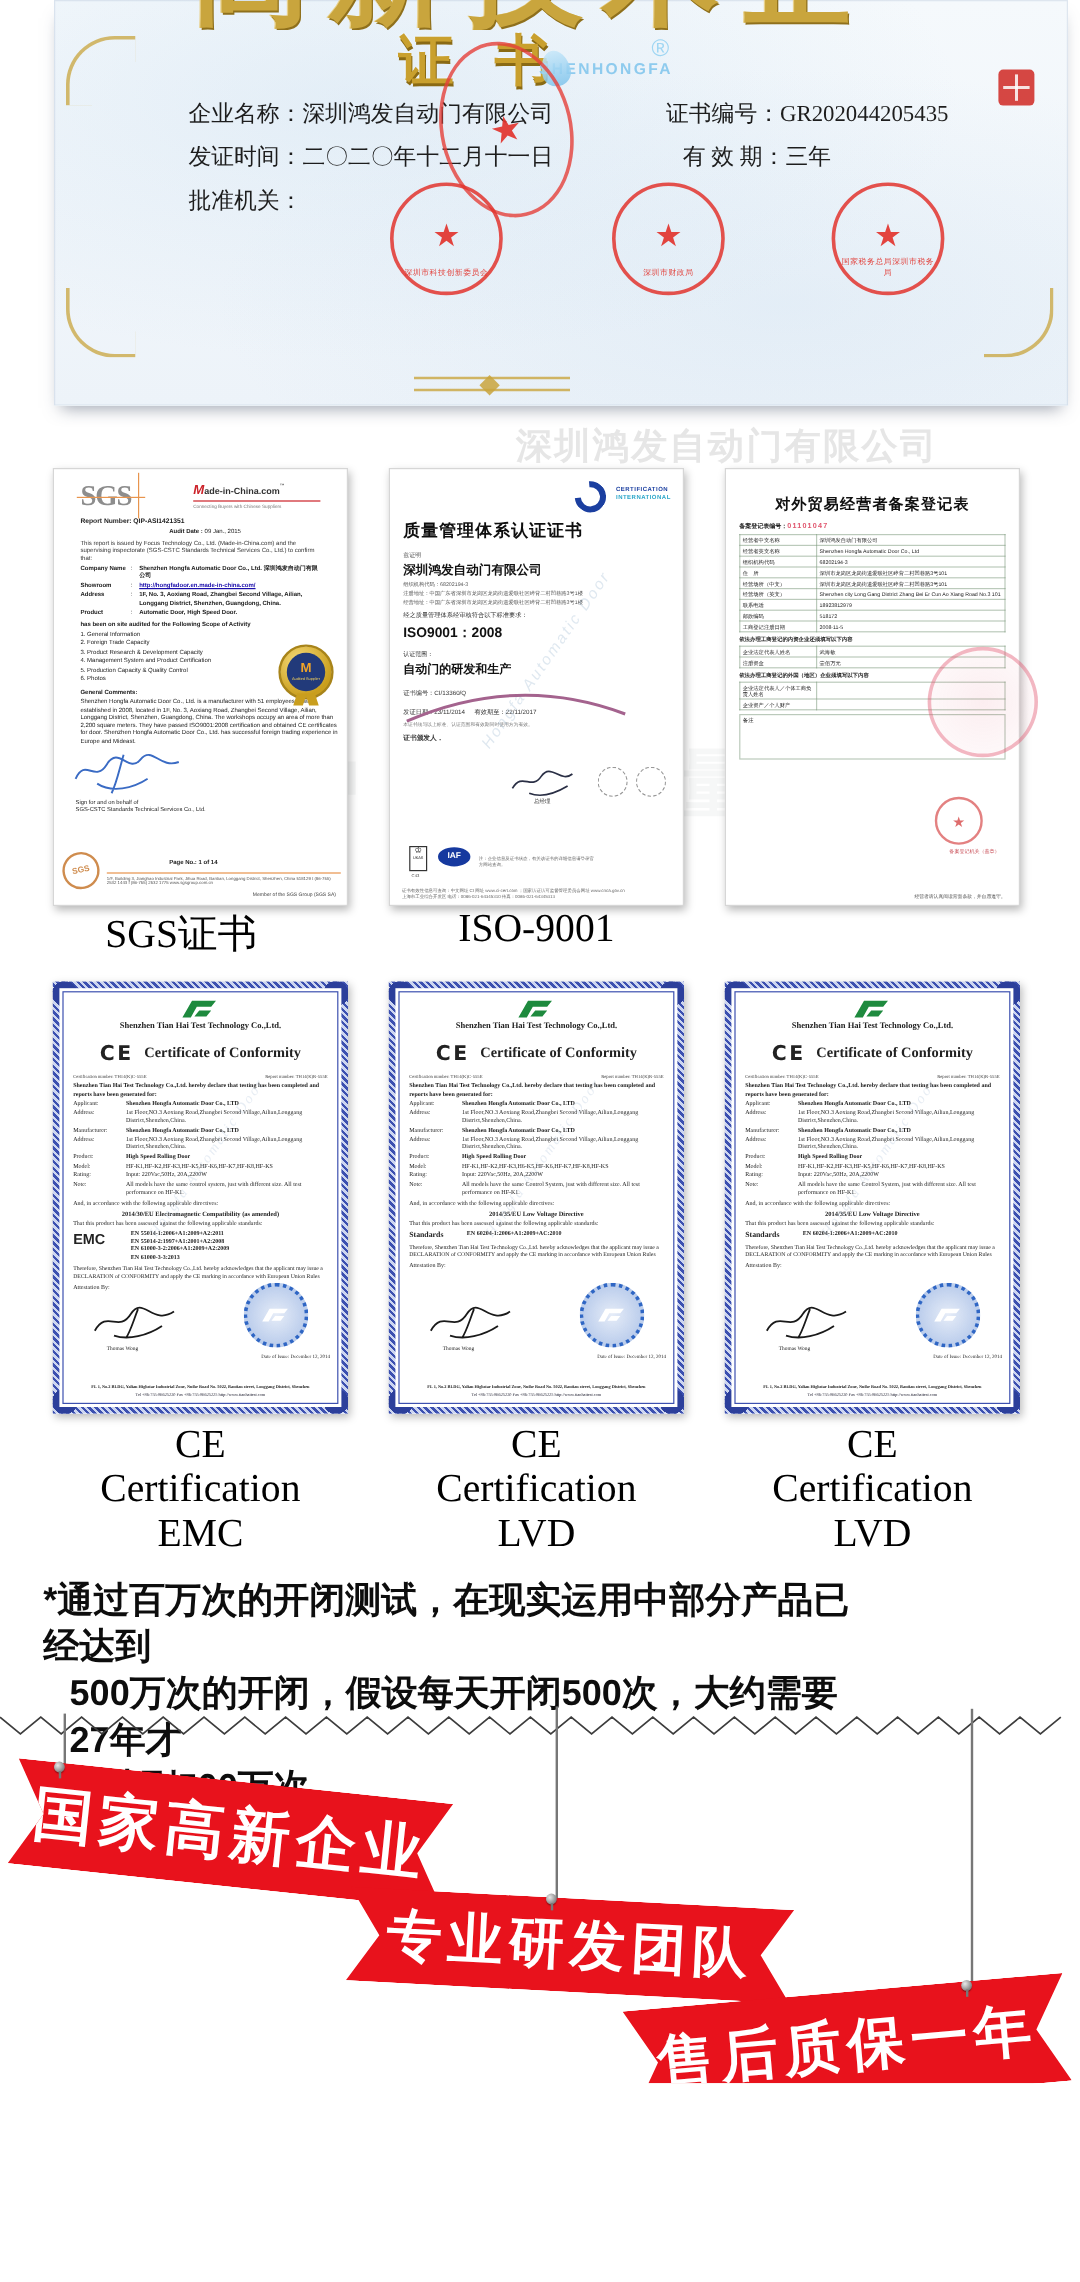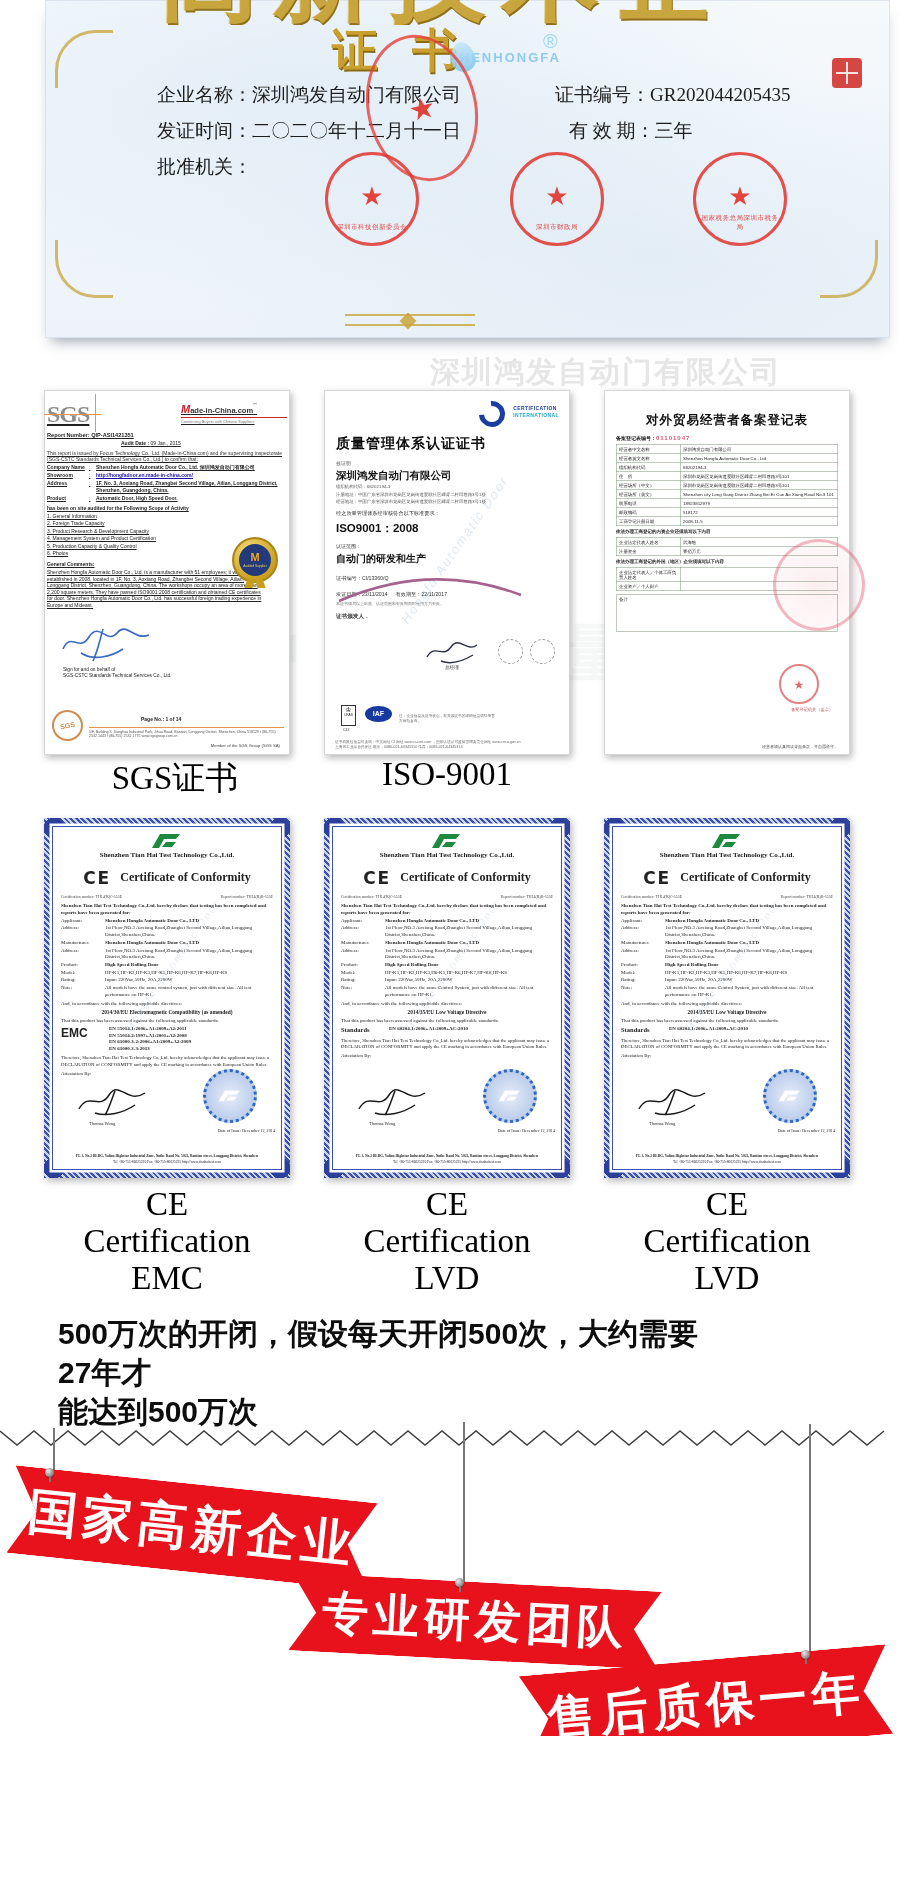--- a/index.html
+++ b/index.html
@@ -50,21 +50,21 @@
 
   .wm-row { position:absolute; left:430px; top:352px; font-size:30px; font-weight:bold; color:#e6e6e6; letter-spacing:2px; }
   .wm-big { position:absolute; left:240px; top:610px; font-size:64px; letter-spacing:44px; color:rgba(40,60,80,.045);
             font-family:"Liberation Serif",serif; font-weight:bold; }
 
   
   .p1 { position:absolute; top:390px; width:246px; height:365px; background:#fff;
         border:1px solid #d6d6d6; box-shadow:2px 3px 7px rgba(0,0,0,.28); }
 
   
-  .sgs-in { position:relative; height:100%; padding:8px 2px; font-size:5px; line-height:1.3; color:#222;text-decoration:underline; }
+  .sgs-in { position:relative; height:100%; padding:8px 22px; font-size:5px; line-height:1.3; color:#222; }
   .sgs-top { display:flex; justify-content:space-between; }
   .sgs-logo { font-family:"Liberation Serif",serif; font-weight:bold; font-size:24px; color:#8d8d8d;
               letter-spacing:-1px; position:relative; height:30px; }
   .sgs-logo:after { content:""; position:absolute; left:-3px; right:-12px; top:15px; height:1px; background:#e8944d; }
   .sgs-logo:before { content:""; position:absolute; right:-7px; top:-5px; height:38px; width:1px; background:#e8944d; }
   .mic { width:106px; padding-top:3px; }
   .mic-line { font-size:7.5px; font-weight:bold; color:#333; white-space:nowrap; }
   .mic-m { color:#cc2229; font-size:11px; font-style:italic; font-weight:900; }
   .mic-tm { font-size:4px; vertical-align:top; color:#555; }
   .mic-tag { font-size:3.9px; color:#777; border-top:1px solid #cc2229; margin-top:1px; padding-top:1px; }
@@ -447,21 +447,21 @@
       </tbody>
         </table>
       <div class="td-remark">备注</div>
       <div class="td-bigstamp"></div>
       <div class="td-sealtext">备案登记机关（盖章）</div>
       <div class="td-seal">★</div>
       <div class="td-foot">经营者请认真阅读背面条款，并自愿遵守。</div>
     </div>
   </div>
 
-  <div class="lab1" style="left:52px">SGS证书</div>
+  <div class="lab1" style="left:28px">SGS证书</div>
   <div class="lab1" style="left:324px">ISO-9001</div>
 
   <div class="ce" style="left:44px">
     <div class="ce-in">
       <div class="ce-wm">Hongfa Automatic Door</div>
       <svg class="ce-logo" width="34" height="16" viewBox="0 0 34 16">
         <polygon points="2,15 10,1 30,1 26,6 14,6 9,15" fill="#1e8a3e"></polygon>
           <polygon points="16,9 26,9 22,14 12,14" fill="#1e8a3e"></polygon>
       </svg>
       <div class="ce-head">Shenzhen Tian Hai Test Technology Co.,Ltd.</div>
@@ -704,20 +704,21 @@
     <div>Certification</div>
     <div>LVD</div>
   </div>
   <div class="lab2" style="left:604px">
     <div>CE</div>
     <div>Certification</div>
     <div>LVD</div>
   </div>
 
   <div class="note">
+    <div>*通过百万次的开闭测试，在现实运用中部分产品已经达到</div>
     <div class="ind">500万次的开闭，假设每天开闭500次，大约需要27年才</div>
     <div class="ind">能达到500万次</div>
   </div>
 
   <svg class="abs" style="left:0;top:1424px" width="900" height="28">
     <polyline id="zz1" fill="none" stroke="#3d3d3d" stroke-width="1.4" points="0,7 17,21 34,7 51,21 68,7 85,21 102,7 119,21 136,7 153,21 170,7 187,21 204,7 221,21 238,7 255,21 272,7 289,21 306,7 323,21 340,7 357,21 374,7 391,21 408,7 425,21 442,7 459,21 476,7 493,21 510,7 527,21 544,7 561,21 578,7 595,21 612,7 629,21 646,7 663,21 680,7 697,21 714,7 731,21 748,7 765,21 782,7 799,21 816,7 833,21 850,7 867,21 884,7"></polyline>
   </svg>
   <svg class="abs" style="left:0;top:1776px" width="900" height="28">
     <polyline id="zz2" fill="none" stroke="#3d3d3d" stroke-width="1.4" points="0,7 17,21 34,7 51,21 68,7 85,21 102,7 119,21 136,7 153,21 170,7 187,21 204,7 221,21 238,7 255,21 272,7 289,21 306,7 323,21 340,7 357,21 374,7 391,21 408,7 425,21 442,7 459,21 476,7 493,21 510,7 527,21 544,7 561,21 578,7 595,21 612,7 629,21 646,7 663,21 680,7 697,21 714,7 731,21 748,7 765,21 782,7 799,21 816,7 833,21 850,7 867,21 884,7"></polyline>
   </svg>

